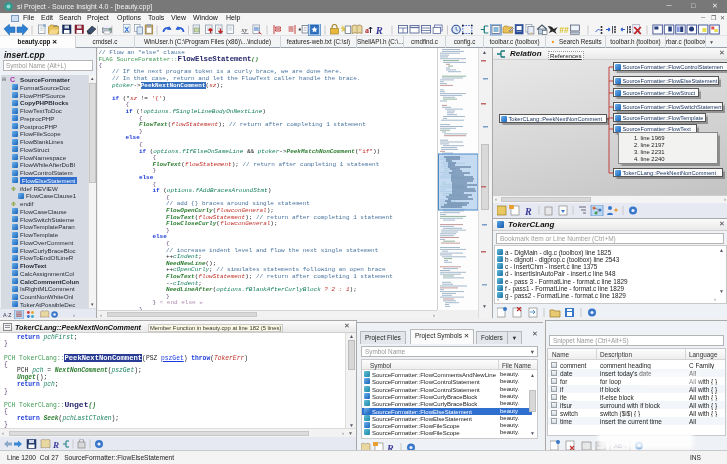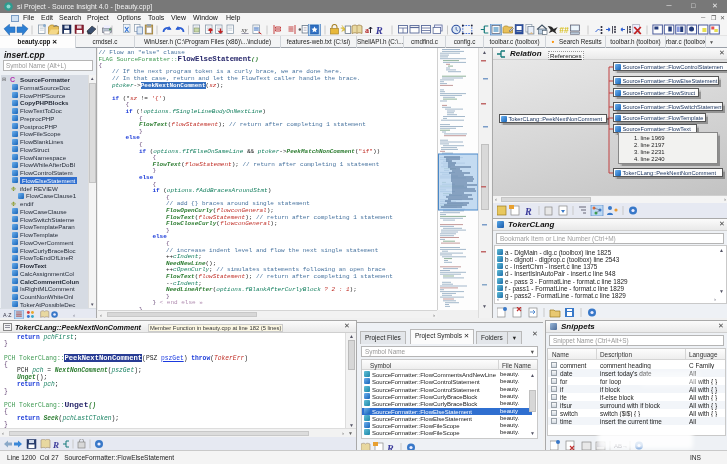--- a/index.html
+++ b/index.html
@@ -923,25 +923,20 @@
 <rect x="14" y="1" width="8" height="9" fill="#fff" stroke="#888" stroke-width="0.7"></rect>
           <rect x="12" y="0" width="5" height="4" fill="#e8a030"></rect>
 <text x="26" y="10" font-size="10" fill="#3a3a9a" font-weight="bold" font-style="italic" font-family="Liberation Serif">R</text>
 <line x1="40" y1="1" x2="40" y2="10" stroke="#c9c9c9"></line>
 <circle cx="50" cy="5.5" r="4" fill="#3878c8"></circle>
           <circle cx="50" cy="5.5" r="1.6" fill="#eef"></circle>
 </svg>
       </div>
     </div>
 <div class="abs" id="snippets">
-<div class="phead" style="left:0;top:0;width:181px">
-<span style="position:absolute;left:4px;top:2px;width:7px;height:7px;background:linear-gradient(135deg,#9ab8d8,#4a6a98);border-radius:1px"></span>
-<span class="ttl" style="left:15px">Snippets</span>
-        <span class="x" style="left:172px">✕</span>
-</div>
 <div id="snbox">Snippet Name (Ctrl+Alt+S)</div>
 <div id="sntable">
 <div id="snhdr">
           <span style="position:absolute;left:4px;top:2px">Name</span>
           <span style="position:absolute;left:52px;top:2px">Description</span>
           <span style="position:absolute;left:141px;top:2px">Language</span>
 <span style="position:absolute;left:48px;top:0;width:1px;height:11px;background:#d5d5d5"></span>
           <span style="position:absolute;left:137px;top:0;width:1px;height:11px;background:#d5d5d5"></span>
         </div>
 <div class="sni" style="top:12px;left:0;width:179px;height:8px">

